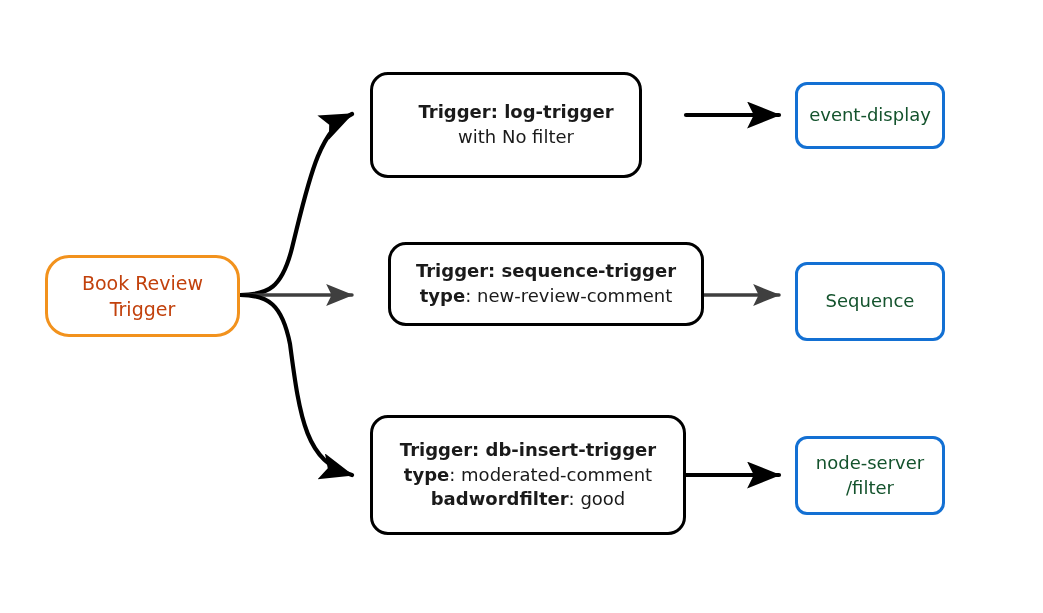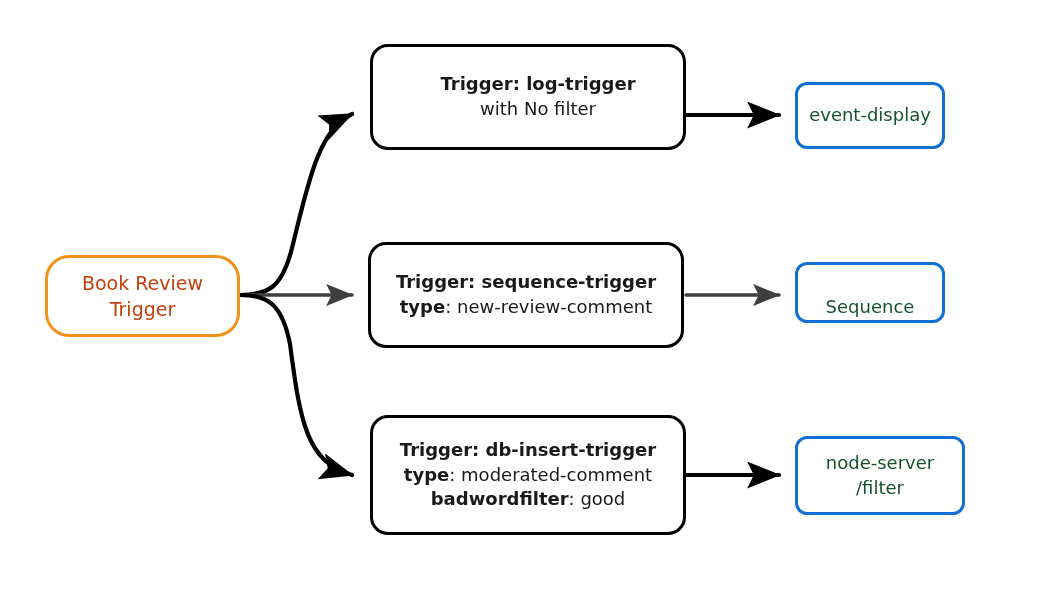--- a/index.html
+++ b/index.html
@@ -100,29 +100,29 @@
     <path d="M 686,295 L 779,295" fill="none" stroke="#3f3f3f" stroke-width="3.4" stroke-linecap="round" marker-end="url(#arrow-gray)"></path>
 
     <path d="M 686,475 L 779,475" fill="none" stroke="#000000" stroke-width="4.2" stroke-linecap="round" marker-end="url(#arrow-black)"></path>
   </svg>
 
   <div class="node-box broker-box" style="left:45px; top:255px; width:195px; height:82px;">
     <div class="node-line broker-text">Book Review</div>
     <div class="node-line broker-text">Trigger</div>
   </div>
 
-  <div class="node-box trigger-box" style="left:370px; top:44px; width:316px; height:106px;padding-left:20px;">
+  <div class="node-box trigger-box" style="left:370px; top:72px; width:272px; height:106px;padding-left:20px;">
     <div class="node-line trigger-text b">
       <span>Trigger:</span>
       <span>log-trigger</span>
     </div>
     <div class="node-line trigger-text">with No filter</div>
   </div>
 
-  <div class="node-box trigger-box" style="left:368px; top:242px; width:316px; height:106px;">
+  <div class="node-box trigger-box" style="left:388px; top:242px; width:316px; height:84px;">
     <div class="node-line trigger-text b">
       <span>Trigger:</span>
       <span>sequence-trigger</span>
     </div>
     <div class="node-line trigger-text">
       <span class="kv-key">type</span><span class="kv-val">: </span><span class="kv-val">new-review-comment</span>
     </div>
   </div>
 
   <div class="node-box trigger-box" style="left:370px; top:415px; width:316px; height:120px;">
@@ -135,22 +135,22 @@
     </div>
     <div class="node-line trigger-text">
       <span class="kv-key">badwordfilter</span><span class="kv-val">: </span><span class="kv-val">good</span>
     </div>
   </div>
 
   <div class="node-box endpoint-box" style="left:795px; top:82px; width:150px; height:67px;">
     <div class="node-line endpoint-text">event-display</div>
   </div>
 
-  <div class="node-box endpoint-box" style="left:795px; top:262px; width:150px; height:61px;justify-content:flex-end;">
+  <div class="node-box endpoint-box" style="left:795px; top:262px; width:150px; height:79px;">
     <div class="node-line endpoint-text">Sequence</div>
   </div>
 
-  <div class="node-box endpoint-box" style="left:795px; top:436px; width:170px; height:79px;">
+  <div class="node-box endpoint-box" style="left:795px; top:436px; width:150px; height:79px;">
     <div class="node-line endpoint-text">node-server</div>
     <div class="node-line endpoint-text">/filter</div>
   </div>
 
 </div>
 
 </body></html>

